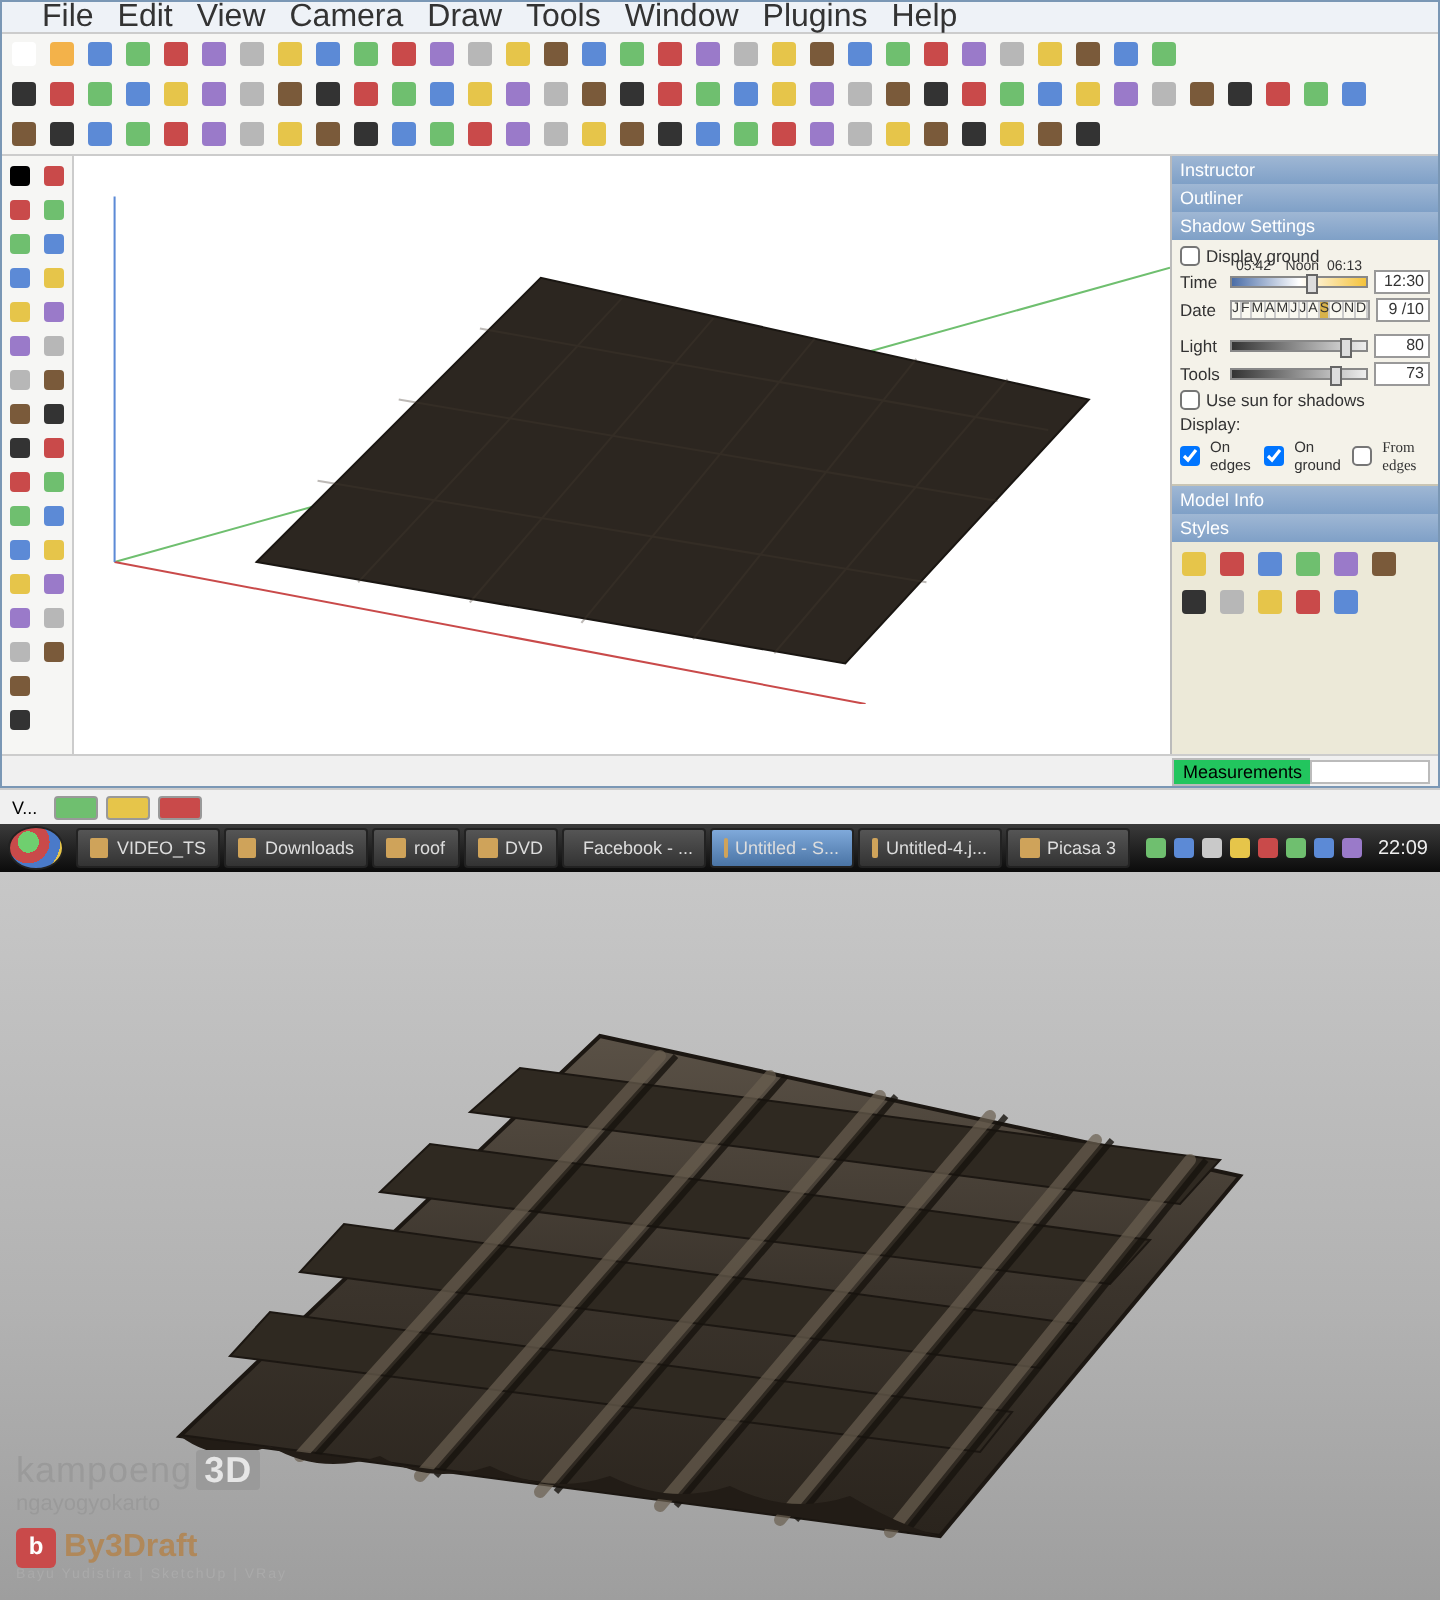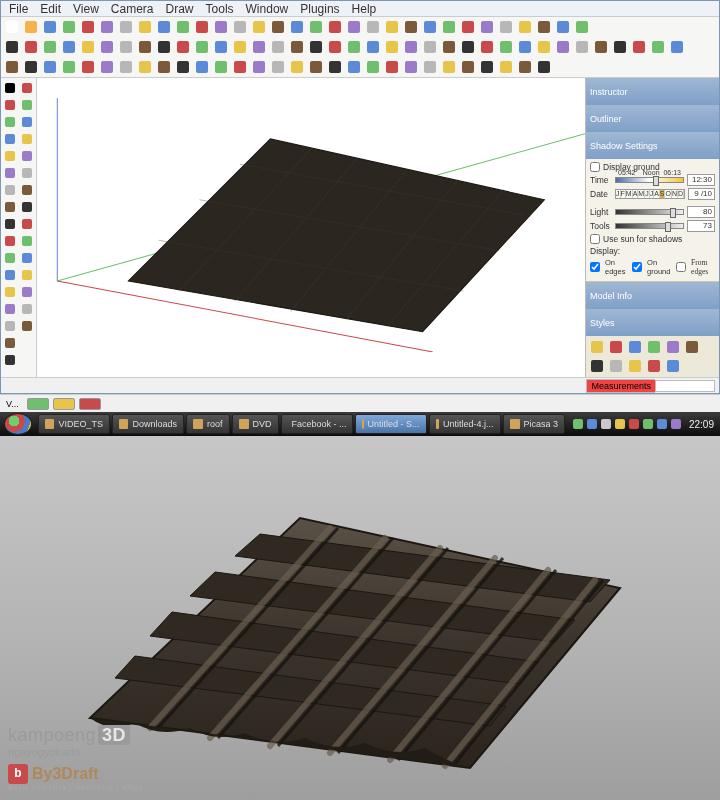--- a/index.html
+++ b/index.html
@@ -9,54 +9,54 @@
 .app-window { height: 394px; display: flex; flex-direction: column; border: 1px solid #7a97b5; background: #f0f0f0; }
 
 
 .titlebar { height: 18px; background: linear-gradient(#eaf2f9,#d0e0ef); display: flex; align-items: center; padding: 0 4px; font-size: 10px; color: #1a3a6e; }
 .titlebar-icon { width: 12px; height: 12px; background: #d3442c; border-radius: 2px; margin-right: 4px; }
 .titlebar-controls { margin-left: auto; display: flex; gap: 2px; }
 .titlebar-controls button { width: 24px; height: 14px; font-size: 9px; border: 1px solid #9aa; background: linear-gradient(#f5f9fc,#e0e8ef); border-radius: 2px; cursor: pointer; }
 .titlebar-controls .close { background: linear-gradient(#f6a8a0,#d9594a); color: #fff; }
 
 
-.menubar { height: 16px; background: #eef2f7; display: flex; align-items: center; padding: 0 2px; font-size: 12px; color: #333; border-bottom: 1px solid #ccc; }
+.menubar { height: 16px; background: #eef2f7; display: flex; align-items: center; padding: 0 14px; font-size: 16px; color: #333; border-bottom: 1px solid #ccc; }
 .menubar .mi { padding: 0 6px; cursor: pointer; }
 
 
 .toolbars { display: flex; flex-direction: column; border-bottom: 1px solid #ccc; background: #f6f6f4; }
 .toolbar-row { height: 20px; display: flex; align-items: center; padding: 0 2px; gap: 1px; }
 .tbtn { width: 18px; height: 18px; border: 1px solid transparent; border-radius: 2px; display: flex; align-items: center; justify-content: center; font-size: 11px; cursor: pointer; }
 .tshape { width: 12px; height: 12px; border-radius: 2px; }
 
 
 .workarea { flex: 1; display: flex; min-height: 0; }
 .left-palette { width: 36px; background: #f6f6f4; border-right: 1px solid #ccc; display: flex; flex-direction: column; flex-wrap: wrap; padding: 2px 1px; gap: 1px; align-content: flex-start; }
 .left-palette .tbtn { width: 16px; height: 16px; }
 
 .viewport { flex: 1; background: #ffffff; position: relative; overflow: hidden; }
 .viewport svg { position: absolute; inset: 0; }
 
 .tray { width: 134px; background: #ece9d8; border-left: 1px solid #bbb; display: flex; flex-direction: column; font-size: 9px; }
-.tray-header { height: 27px; background: linear-gradient(#9fb7d4,#7fa0c7); color: #fff; padding: 1px 4px; display: flex; align-items: center; font-size: 9px; }
+.tray-header { height: 14px; background: linear-gradient(#9fb7d4,#7fa0c7); color: #fff; padding: 1px 4px; display: flex; align-items: center; font-size: 9px; }
 .tray-header.collapsed { margin-bottom: 0; }
 .tray-section { padding: 3px 4px; background: #f4f2e9; border-bottom: 1px solid #c9c5b4; }
 .tray-row { display: flex; align-items: center; gap: 3px; margin-bottom: 2px; font-size: 8.5px; color: #333; }
 .tray-row .label { min-width: 22px; }
 .slider { flex: 1; height: 6px; background: linear-gradient(to right,#4a6da7,#fff,#f5c33b); border: 1px solid #888; position: relative; }
 .slider .dot { position: absolute; top: -2px; width: 6px; height: 10px; background: #ddd; border: 1px solid #666; }
 .valuebox { width: 28px; height: 12px; border: 1px solid #999; background: #fff; font-size: 8px; text-align: right; padding: 0 2px; }
 .tray input[type=checkbox] { width: 10px; height: 10px; }
 .month-bar { display: flex; height: 10px; border: 1px solid #999; font-size: 7px; }
 .month-bar span { flex: 1; text-align: center; background: #f9f8f0; border-right: 1px solid #ccc; }
 .month-bar span.sel { background: #d8b24a; }
 
 
 .statusbar { height: 16px; background: #f0f0f0; border-top: 1px solid #ccc; display: flex; align-items: center; font-size: 9px; padding: 0 4px; }
-.statusbar .meas-label { margin-left: auto; padding: 1px 4px; border: 1px solid #bbb; background: #ef4444; border-right: 0; }
+.statusbar .meas-label { margin-left: auto; padding: 1px 4px; border: 1px solid #bbb; background: #22c55e; border-right: 0; }
 .statusbar .meas-box { width: 60px; height: 12px; border: 1px solid #bbb; background: #fff; }
 
 
 .status-v { height: 18px; display:flex; align-items:center; background:#f0f0f0; border-top:1px solid #ccc; padding:0 2px; gap:4px;}
 .status-v .tag { font-size:9px; padding:0 4px; }
 .status-v .pill { width:22px; height:12px; border-radius:2px; border:1px solid #999; }
 
 
 .taskbar { height: 24px; background: linear-gradient(#3b3b3b,#0b0b0b); display: flex; align-items: center; padding: 0 2px; color: #ddd; font-size: 9px; }
 .start { width: 28px; height: 22px; background: radial-gradient(circle at 35% 35%, #6fcf6f 0 25%, #c94a4a 25% 50%, #4a7ac9 50% 75%, #e6c54a 75% 100%); border-radius: 50%; border: 1px solid #222; margin: 0 6px 0 2px; cursor: pointer; }

